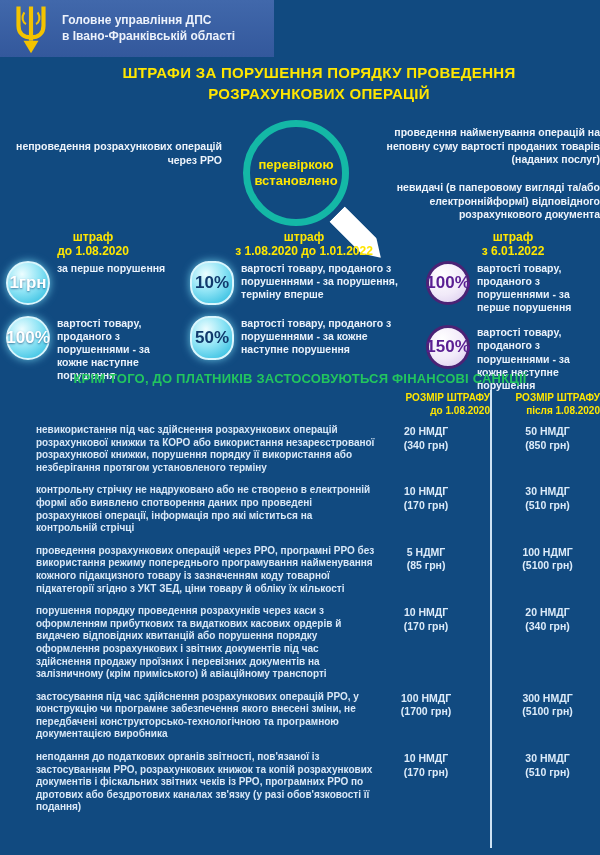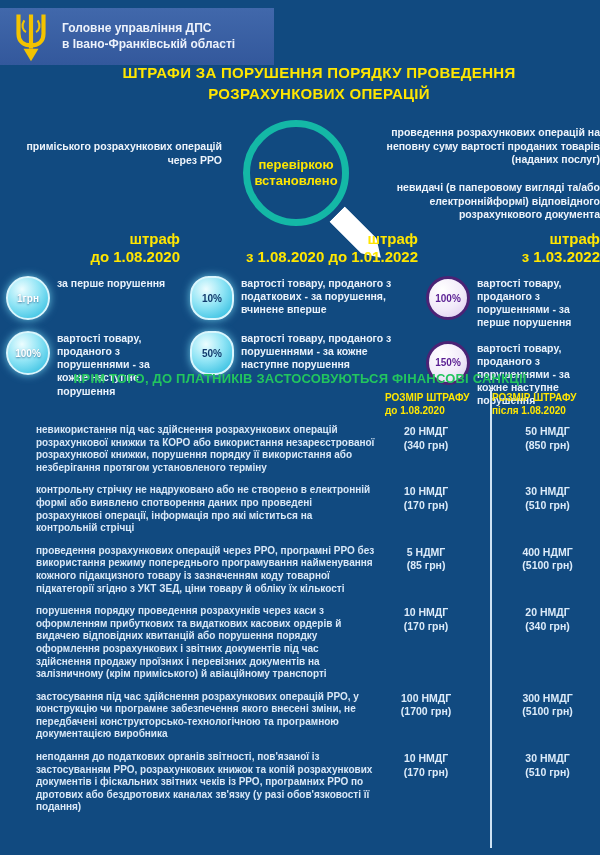--- a/index.html
+++ b/index.html
@@ -4,21 +4,21 @@
 <style>
   html,body{margin:0;padding:0;background:#0c3a66;}
   .poster{
     position:relative;width:600px;height:855px;overflow:hidden;
     background:#114a80;
     font-family:"Liberation Sans", sans-serif;
     -webkit-font-smoothing:antialiased;
   }
   
   .logo-band{
-    position:absolute;top:8px;left:0;width:274px;height:57px;
+    position:absolute;top:0;left:0;width:274px;height:57px;
     background:linear-gradient(180deg,#4168ab 0%,#33589c 100%);
     display:flex;align-items:center;gap:12px;padding-left:12px;box-sizing:border-box;
   }
   .trident{flex:0 0 auto;}
   .org{color:#edf2fb;font-weight:bold;font-size:12px;line-height:1.3;}
   .main-title{
     position:absolute;top:62px;left:48px;right:10px;text-align:center;
     color:#ffe600;font-weight:bold;font-size:15px;line-height:1.4;letter-spacing:.3px;
   }
   
@@ -38,46 +38,46 @@
   }
   .viol-right{width:226px;padding-top:8px;text-align:right;
     color:#eef4fb;font-weight:bold;font-size:10.5px;line-height:1.3;}
   .viol-right p{margin:0 0 14px 0;}
   
   .periods{position:absolute;top:230px;left:0;width:600px;display:flex;}
   .period{box-sizing:border-box;}
   .period.c1{width:180px;padding-left:6px;}
   .period.c2{width:238px;padding-left:10px;}
   .period.c3{width:182px;padding-left:8px;}
-  .period-header{text-align:right;color:#ffe600;font-weight:bold;font-size:15px;line-height:1.2;margin-bottom:8px;}
+  .period-header{text-align:center;color:#ffe600;font-weight:bold;font-size:12px;line-height:1.2;}
   .period-item{display:flex;gap:7px;margin-bottom:9px;align-items:flex-start;}
   .badge{
     flex:0 0 44px;width:44px;height:44px;border-radius:50%;
     display:flex;align-items:center;justify-content:center;
-    font-weight:bold;font-size:10px;margin-top:2px;
+    font-weight:bold;font-size:17px;margin-top:2px;
   }
   .badge.cyan{
     background:radial-gradient(circle at 35% 28%,#ecfdff 0%,#8fe4f5 45%,#1fb6dc 100%);
     border:2px solid #d9f6fd;box-shadow:0 0 8px rgba(120,220,245,.8);
     color:#ffffff;text-shadow:0 1px 2px rgba(10,60,110,.6);box-sizing:border-box;
   }
   .badge.cyan.dark{color:#113a6d;text-shadow:none;border-radius:19px;}
   .badge.purple{
     background:radial-gradient(circle at 35% 28%,#ffffff 0%,#f1eaf9 55%,#d8c9ec 100%);
     border:3px solid #4b2375;color:#5a1f93;box-sizing:border-box;
   }
   .period-item .txt{color:#eaf2fb;font-weight:bold;font-size:10.5px;line-height:1.25;padding-top:3px;}
   
   .sanctions-title{
     position:absolute;top:371px;left:0;width:600px;text-align:center;
     color:#22c55e;font-weight:bold;font-size:13px;letter-spacing:.2px;
   }
   .tbl-headers{position:absolute;top:391px;left:0;width:600px;display:flex;}
   .tbl-headers .spacer{width:385px;}
-  .hdr-cell{width:105px;text-align:left;color:#ffe600;font-weight:bold;font-size:10px;line-height:1.3;}
+  .hdr-cell{width:105px;text-align:right;color:#ffe600;font-weight:bold;font-size:10px;line-height:1.3;}
   .hdr-cell.after{width:108px;margin-left:2px;}
   .v-divider{position:absolute;left:490px;top:390px;width:2px;height:458px;background:#cfe3f4;}
   .tbl{position:absolute;top:424px;left:0;width:600px;}
   .row{display:flex;margin-bottom:10px;}
   .row .desc{
     width:349px;padding-left:36px;box-sizing:content-box;
     color:#d9e8f7;font-weight:bold;font-size:10px;line-height:1.26;text-align:left;
   }
   .amt{width:105px;text-align:center;color:#dcebf9;font-weight:bold;font-size:10.5px;line-height:1.3;padding-top:1px;}
   .amt.after{width:108px;margin-left:18px;}
@@ -102,30 +102,30 @@
       <div>в Івано-Франківській області</div>
     </div>
   </div>
 
   <div class="main-title">
     <div>ШТРАФИ ЗА ПОРУШЕННЯ ПОРЯДКУ ПРОВЕДЕННЯ</div>
     <div>РОЗРАХУНКОВИХ ОПЕРАЦІЙ</div>
   </div>
 
   <div class="violations">
-    <div class="viol-left">приміського розрахункових операцій через РРО</div>
+    <div class="viol-left">непроведення розрахункових операцій через РРО</div>
     <div class="mag-zone">
       <div class="mag-circle">
         <div>перевіркою</div>
         <div>встановлено</div>
       </div>
       <div class="mag-handle"></div>
     </div>
     <div class="viol-right">
-      <p>проведення розрахункових операцій на неповну суму вартості проданих товарів (наданих послуг)</p>
+      <p>проведення найменування операцій на неповну суму вартості проданих товарів (наданих послуг)</p>
       <p>невидачі (в паперовому вигляді та/або електроннійформі) відповідного розрахункового документа</p>
     </div>
   </div>
 
   <div class="periods">
 
     <div class="period c1">
       <div class="period-header">
         <div>штраф</div>
         <div>до 1.08.2020</div>
@@ -140,32 +140,32 @@
       </div>
     </div>
 
     <div class="period c2">
       <div class="period-header">
         <div>штраф</div>
         <div>з 1.08.2020 до 1.01.2022</div>
       </div>
       <div class="period-item">
         <div class="badge cyan dark">10%</div>
-        <div class="txt">вартості товару, проданого з податкових - за порушення, вчинене вперше</div>
+        <div class="txt">вартості товару, проданого з порушеннями - за порушення, терміну вперше</div>
       </div>
       <div class="period-item">
         <div class="badge cyan dark">50%</div>
         <div class="txt">вартості товару, проданого з порушеннями - за кожне наступне порушення</div>
       </div>
     </div>
 
     <div class="period c3">
       <div class="period-header">
         <div>штраф</div>
-        <div>з 1.03.2022</div>
+        <div>з 6.01.2022</div>
       </div>
       <div class="period-item">
         <div class="badge purple">100%</div>
         <div class="txt">вартості товару, проданого з порушеннями - за перше порушення</div>
       </div>
       <div class="period-item">
         <div class="badge purple">150%</div>
         <div class="txt">вартості товару, проданого з порушеннями - за кожне наступне порушення</div>
       </div>
     </div>
@@ -213,21 +213,21 @@
       </div>
     </div>
 
     <div class="row">
       <div class="desc">проведення розрахункових операцій через РРО, програмні РРО без використання режиму попереднього програмування найменування кожного підакцизного товару із зазначенням коду товарної підкатегорії згідно з УКТ ЗЕД, ціни товару й обліку їх кількості</div>
       <div class="amt">
         <div>5 НДМГ</div>
         <div>(85 грн)</div>
       </div>
       <div class="amt after">
-        <div>400 НДМГ</div>
+        <div>100 НДМГ</div>
         <div>(5100 грн)</div>
       </div>
     </div>
 
     <div class="row">
       <div class="desc">порушення порядку проведення розрахунків через каси з оформленням прибуткових та видаткових касових ордерів й видачею відповідних квитанцій або порушення порядку оформлення розрахункових і звітних документів під час здійснення продажу проїзних і перевізних документів на залізничному (крім приміського) й авіаційному транспорті</div>
       <div class="amt">
         <div>10 НМДГ</div>
         <div>(170 грн)</div>
       </div>

